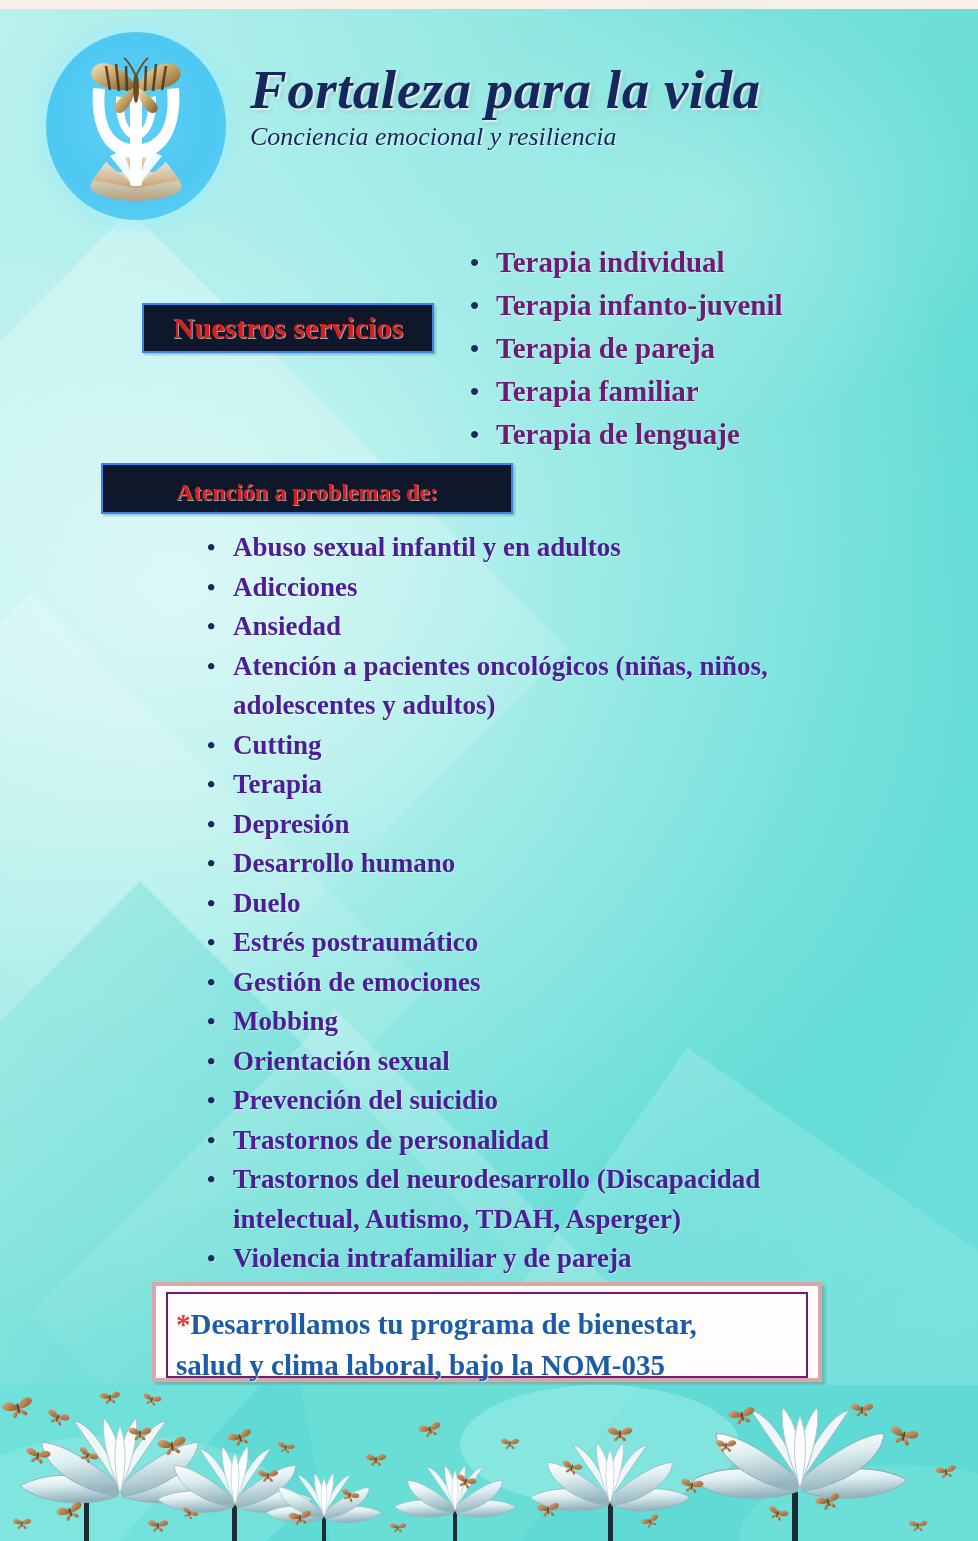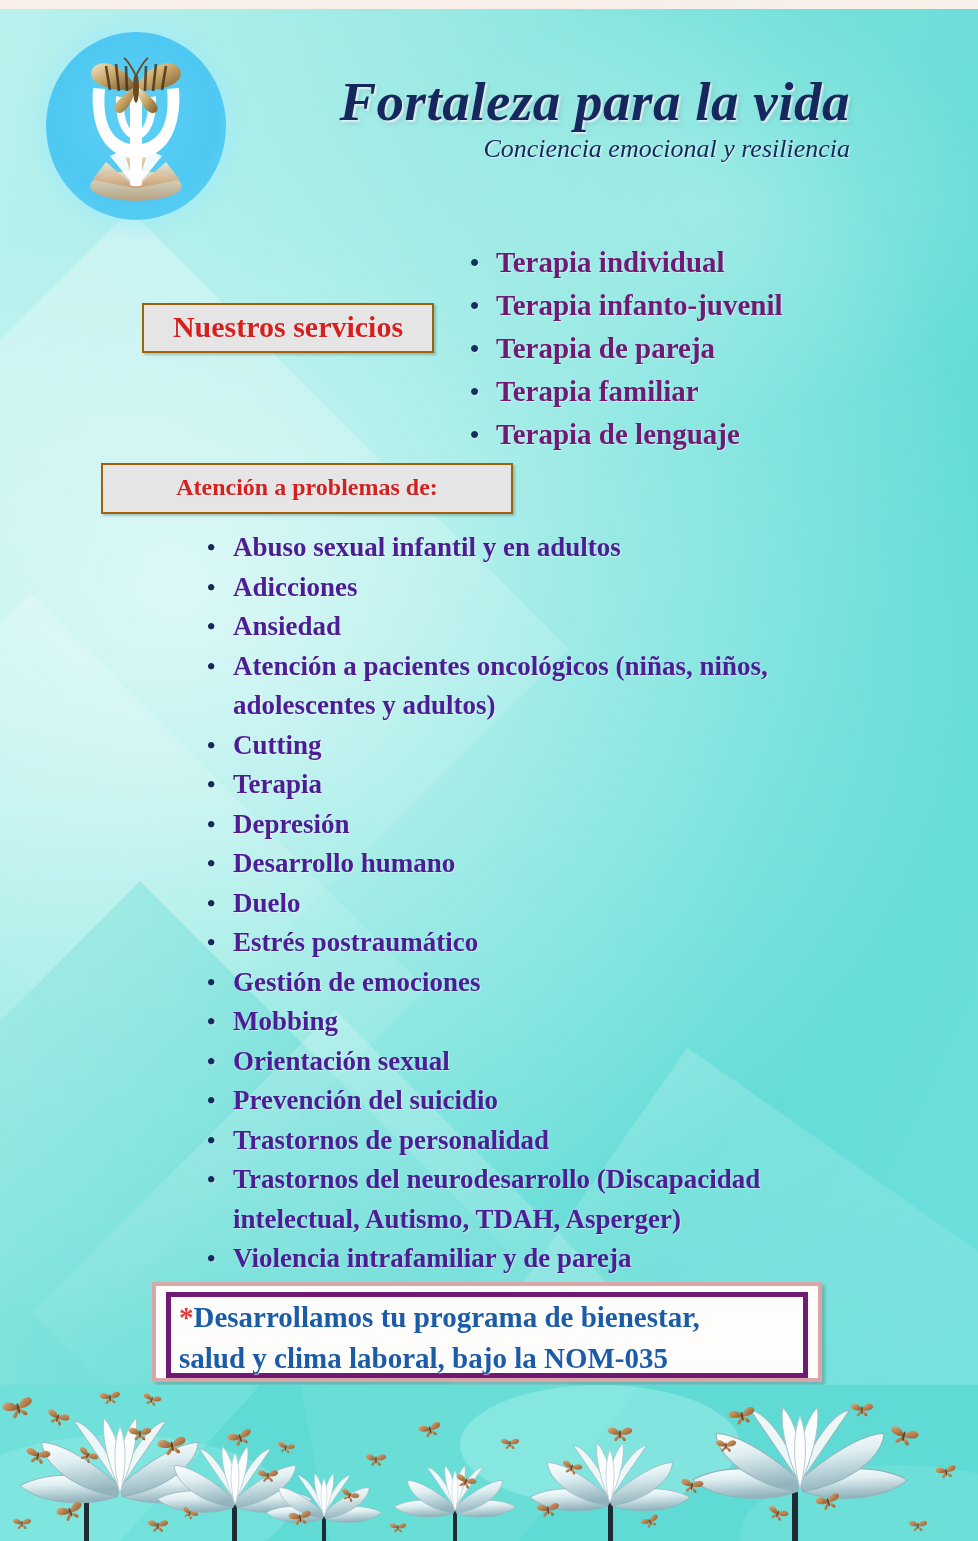--- a/index.html
+++ b/index.html
@@ -49,21 +49,21 @@
   
   .header{position:absolute;left:0;top:14px;width:978px;height:210px;}
   .logo-wrap{
     position:absolute;left:46px;top:18px;width:180px;height:188px;
     border-radius:50%;
     background:radial-gradient(circle at 48% 45%,#5fd0f5 0%,#4ec8f2 58%,#58cdf3 78%,#7fdcf7 100%);
     box-shadow:0 0 14px 10px rgba(160,235,250,.55);
     overflow:hidden;
   }
   .logo-svg{position:absolute;left:0;top:0;}
-  .title-block{position:absolute;left:250px;top:48px;width:600px;text-align:right;margin-top:12px;}
+  .title-block{position:absolute;left:250px;top:48px;width:600px;text-align:left;}
   .brand-title{
     font-family:"Liberation Serif","DejaVu Serif",serif;
     font-style:italic;font-weight:700;
     font-size:55px;line-height:1.02;
     color:#16275e;
     letter-spacing:.5px;
     text-shadow:2px 2px 2px rgba(255,255,255,.75), 3px 3px 4px rgba(90,140,150,.35);
     white-space:nowrap;
   }
   .brand-sub{
@@ -71,24 +71,24 @@
     font-family:"Liberation Serif","DejaVu Serif",serif;
     font-style:italic;font-weight:400;
     font-size:26px;color:#17275c;
     text-shadow:1px 1px 2px rgba(255,255,255,.7);
     white-space:nowrap;
   }
 
   
   .redbox{
     position:absolute;
-    background:#e5e5e5;
-    border:2px solid #a16207;
+    background:#0f172a;
+    border:2px solid #3b82f6;
     box-shadow:2px 2px 2px rgba(40,80,80,.28);
-    display:flex;align-items:center;justify-content:center;
+    display:flex;align-items:flex-end;justify-content:center;
     padding:4px 10px 6px 10px;
     box-sizing:border-box;
   }
   .redbox span{
     color:#d81f1f;
     font-weight:700;
     font-family:"Liberation Serif","DejaVu Serif",serif;
     text-shadow:1px 1px 0 rgba(255,255,255,.6);
     white-space:nowrap;
   }
@@ -141,24 +141,24 @@
   
   .banner{
     position:absolute;left:152px;top:1282px;width:670px;height:100px;
     background:#fffdfb;
     border:4px solid #d9a7a7;
     box-shadow:3px 3px 3px rgba(60,90,90,.3);
     box-sizing:border-box;
     padding:6px 10px 0 10px;
   }
   .banner-inner{
-    border:5px solid #701a75;
+    border:2px solid #701a75;
     height:100%;
     box-sizing:border-box;
-    padding:0 8px;
+    padding:10px 8px;
   }
   .banner p{
     margin:0;
     color:#1b5ca8;
     font-weight:700;
     font-size:29px;
     line-height:41px;
     text-shadow:1px 1px 1px rgba(255,255,255,.6);
     white-space:nowrap;
   }

